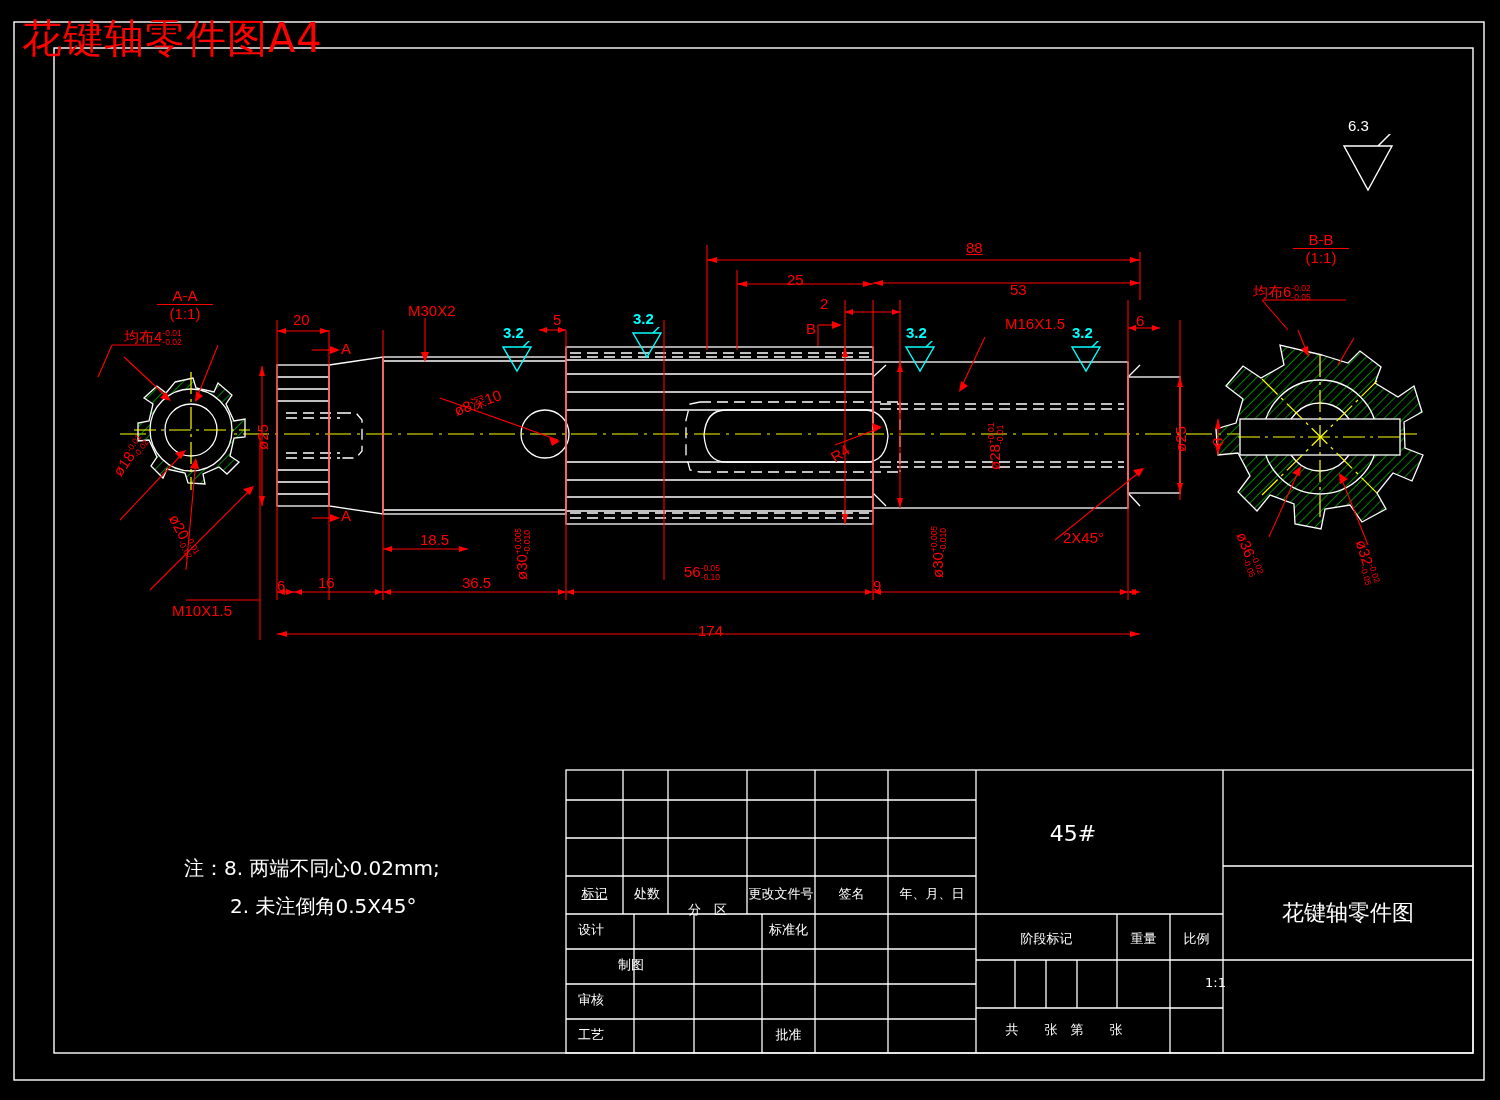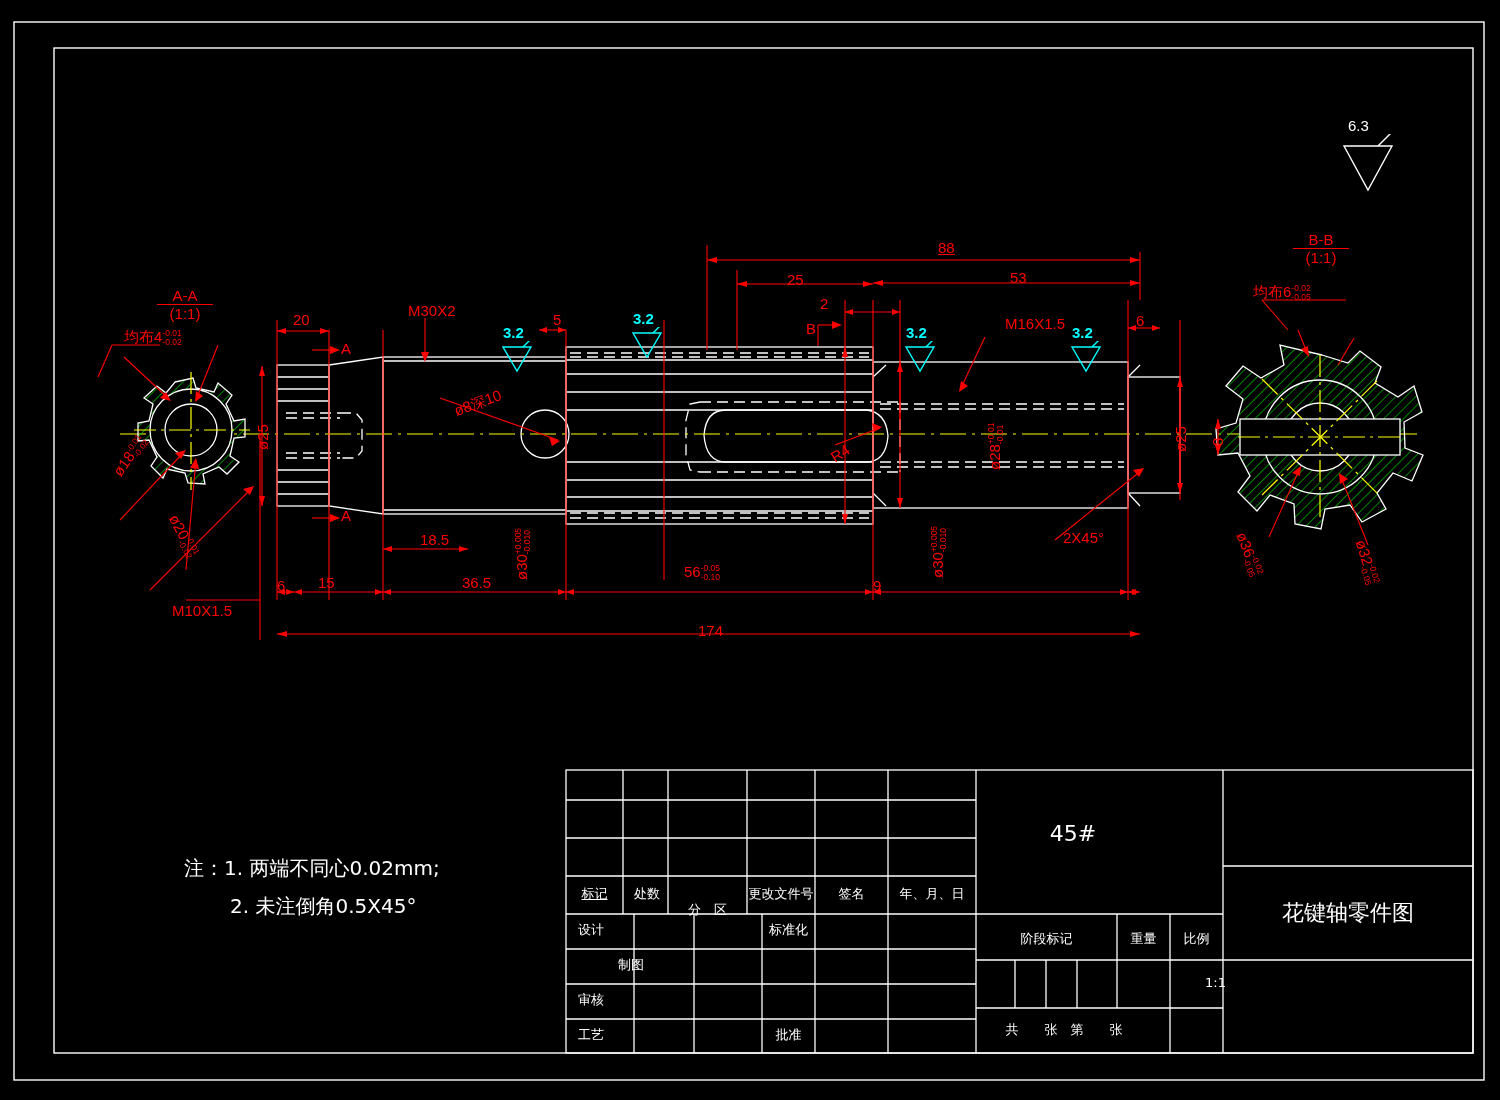--- a/index.html
+++ b/index.html
@@ -317,20 +317,21 @@
       <line x1="1170" y1="914" x2="1170" y2="1053"></line>
       <line x1="1015" y1="960" x2="1015" y2="1008"></line>
       <line x1="1046" y1="960" x2="1046" y2="1008"></line>
       <line x1="1077" y1="960" x2="1077" y2="1008"></line>
 
       <line x1="1223" y1="866" x2="1473" y2="866"></line>
       <line x1="1223" y1="960" x2="1473" y2="960"></line>
     </g>
   </svg>
 
+  <div class="t ttl" style="left:22px;top:18px;">花键轴零件图A4</div>
 
   <div style="position:absolute;left:1340px;top:118px;">
     <div class="t rgh-w" style="left:8px;top:0px;">6.3</div>
     <svg width="70" height="62" style="position:absolute;left:0;top:16px;">
       <polygon points="4,12 52,12 28,56" fill="none" stroke="#ffffff" stroke-width="1.4"></polygon>
       <line x1="38" y1="12" x2="62" y2="-12" stroke="#ffffff" stroke-width="1.4"></line>
     </svg>
   </div>
 
   <div class="t dim ctr" style="left:157px;top:288px;width:56px;border-bottom:1.2px solid #ff0000;padding-bottom:1px;">A-A</div>
@@ -389,26 +390,26 @@
 
   <div class="t dim" style="left:1063px;top:530px;">2X45°</div>
 
   <div class="t dim rot90" style="left:255px;top:450px;">ø25</div>
   <div class="t dim rot90" style="left:1173px;top:452px;">ø25</div>
 
   <div class="t dim" style="left:420px;top:532px;">18.5</div>
   <div class="t dim" style="left:553px;top:312px;">5</div>
   <div class="t dim" style="left:787px;top:272px;">25</div>
   <div class="t dim" style="left:820px;top:296px;">2</div>
-  <div class="t dim" style="left:938px;top:240px;text-decoration:underline;">88</div>
-  <div class="t dim" style="left:1010px;top:270px;">53</div>
+  <div class="t dim" style="left:966px;top:240px;text-decoration:underline;">88</div>
+  <div class="t dim" style="left:1010px;top:282px;">53</div>
   <div class="t dim" style="left:1136px;top:313px;">6</div>
 
   <div class="t dim" style="left:277px;top:578px;">6</div>
-  <div class="t dim" style="left:318px;top:575px;">15</div>
+  <div class="t dim" style="left:318px;top:575px;">16</div>
   <div class="t dim" style="left:462px;top:575px;">36.5</div>
   <div class="t dim" style="left:873px;top:578px;">9</div>
   <div class="t dim" style="left:698px;top:623px;">174</div>
 
   <div class="t dim" style="left:684px;top:564px;">
     <span>56</span><span class="tol"><span style="display:block">-0.05</span><span style="display:block">-0.10</span></span>
   </div>
 
   <div style="position:absolute;left:514px;top:580px;transform:rotate(-90deg);transform-origin:left top;">
     <div class="t dim" style="left:0;top:0;">
@@ -454,21 +455,21 @@
     </svg>
   </div>
   <div style="position:absolute;left:1072px;top:325px;">
     <div class="t rgh" style="left:0;top:0;">3.2</div>
     <svg width="48" height="38" style="position:absolute;left:-2px;top:16px;">
       <polygon points="2,6 30,6 16,30" fill="none" stroke="#00ffff" stroke-width="1.4"></polygon>
       <line x1="22" y1="6" x2="42" y2="-14" stroke="#00ffff" stroke-width="1.4"></line>
     </svg>
   </div>
 
-  <div class="t note" style="left:184px;top:858px;">注：1. 两端不同心0.02mm;</div>
+  <div class="t note" style="left:184px;top:858px;">注：8. 两端不同心0.02mm;</div>
   <div class="t note" style="left:230px;top:896px;">2. 未注倒角0.5X45°</div>
 
   <div class="t tb ctr" style="left:566px;top:887px;width:57px;text-decoration:underline;">标记</div>
   <div class="t tb ctr" style="left:623px;top:887px;width:48px;">处数</div>
   <div class="t tb ctr" style="left:668px;top:887px;width:79px;margin-top:16px;">分　区</div>
   <div class="t tb ctr" style="left:747px;top:887px;width:68px;">更改文件号</div>
   <div class="t tb ctr" style="left:815px;top:887px;width:73px;">签名</div>
   <div class="t tb ctr" style="left:888px;top:887px;width:88px;">年、月、日</div>
 
   <div class="t tb" style="left:578px;top:923px;">设计</div>

